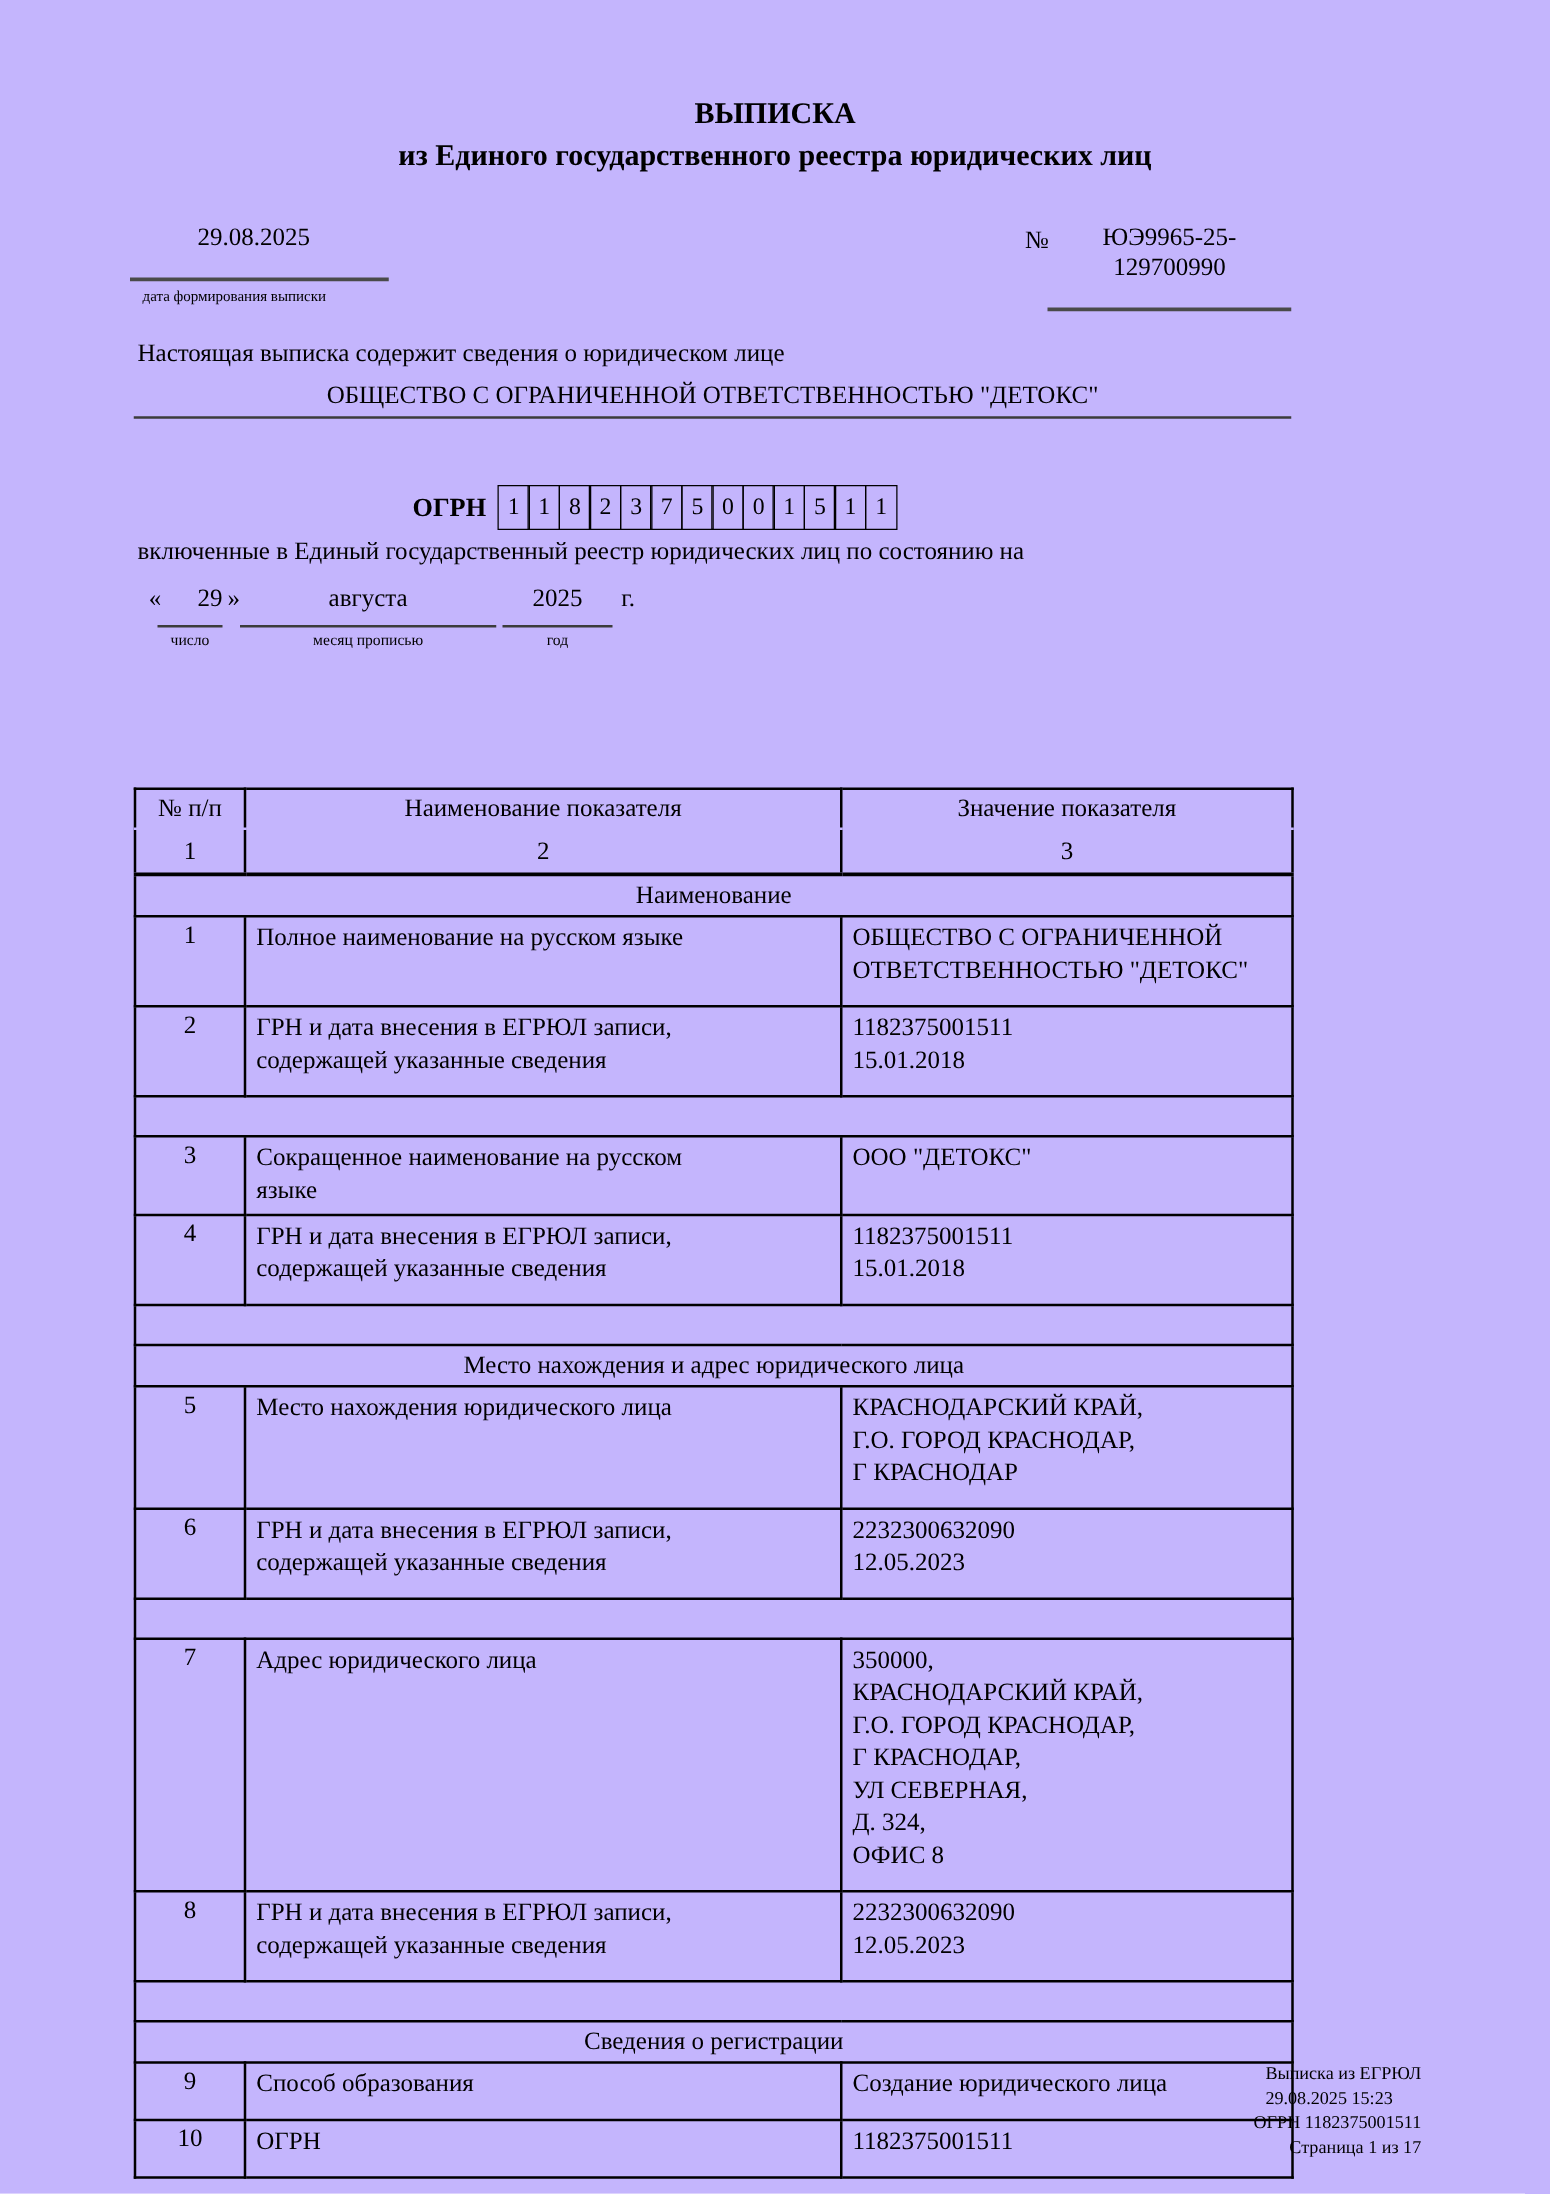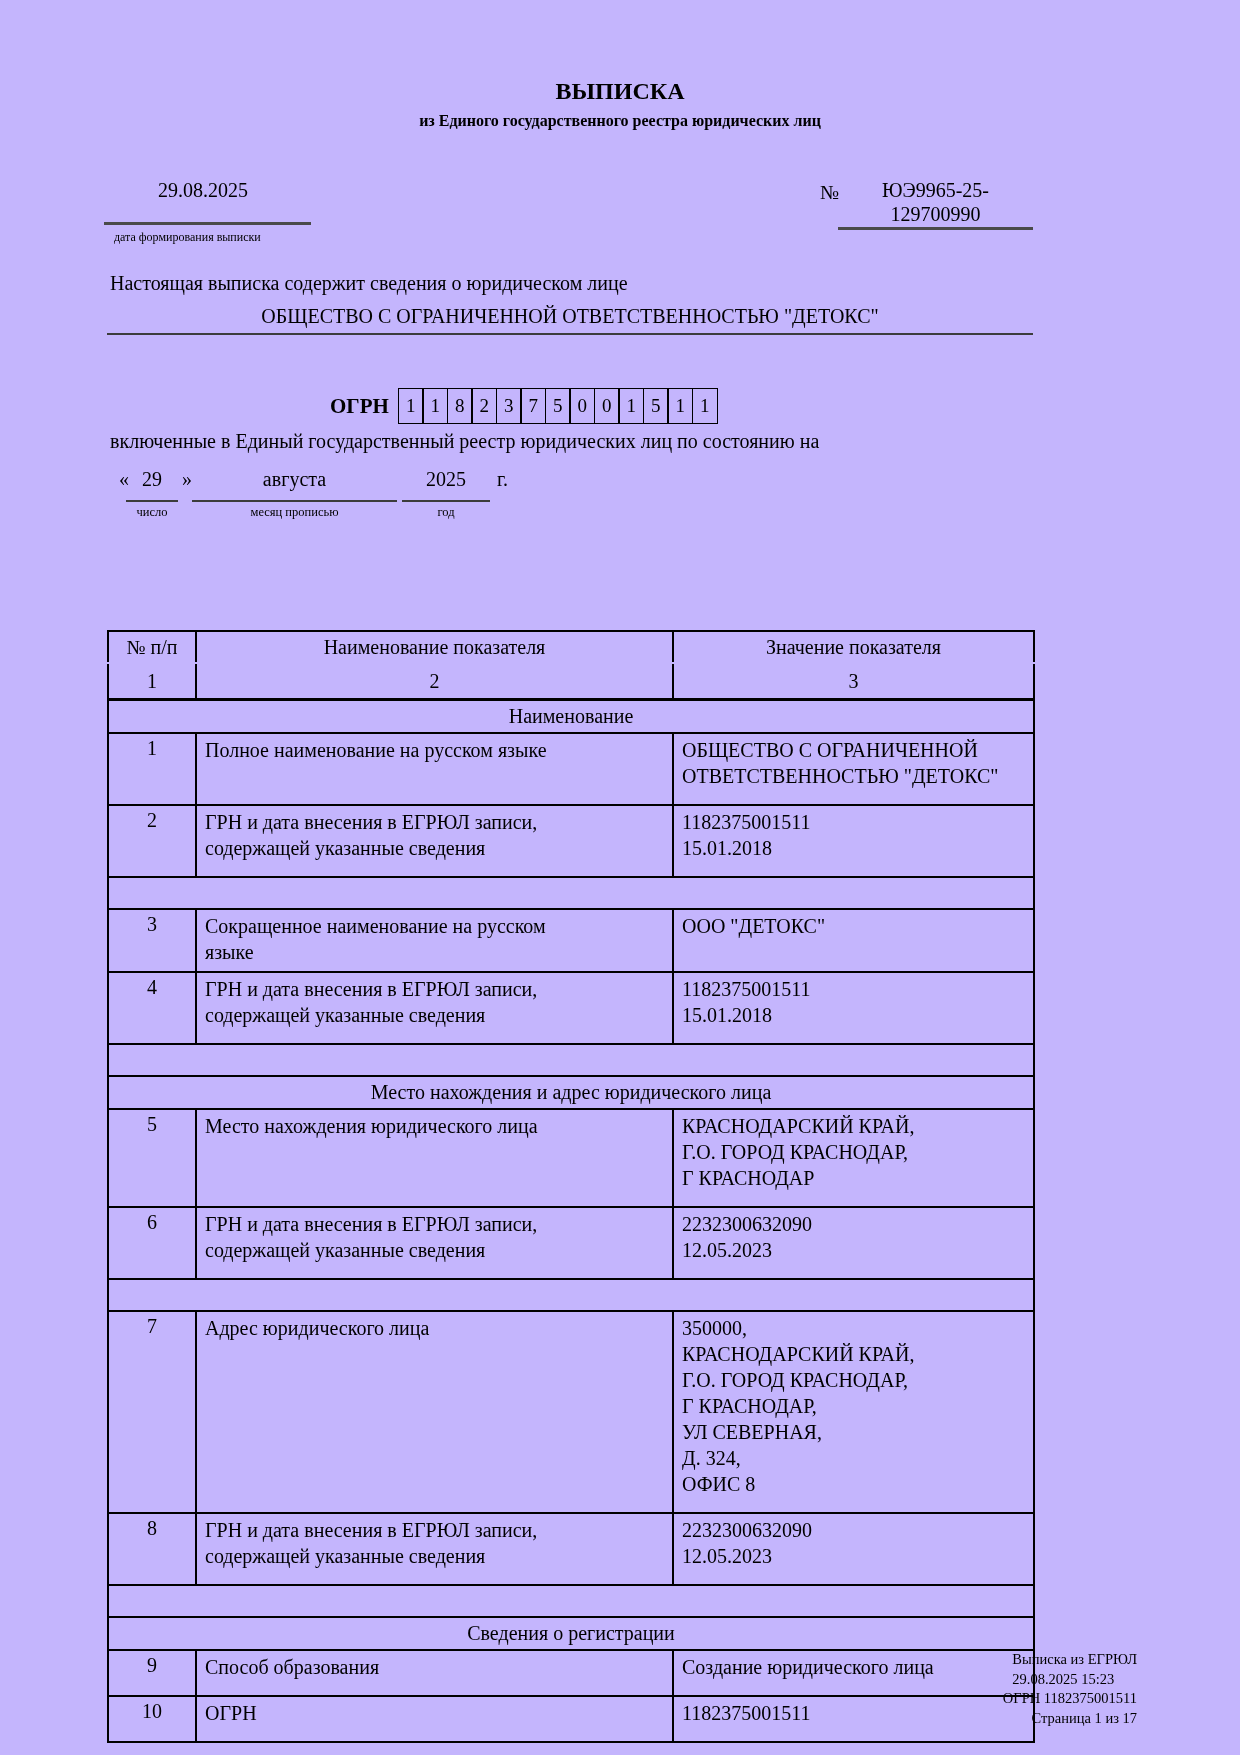--- a/index.html
+++ b/index.html
@@ -21,21 +21,21 @@
     position: absolute;
     top: 78px; left: 0; width: 100%;
     text-align: center;
     font-size: 24px;
     font-weight: bold;
   }
   .doc-subtitle {
     position: absolute;
     top: 112px; left: 0; width: 100%;
     text-align: center;
-    font-size: 16px;
+    font-size: 24px;
     font-weight: bold;
   }
   .formation-date {
     position: absolute;
     top: 179px; left: 158px;
     font-size: 20px;
   }
   .formation-underline {
     position: absolute;
     top: 222px; left: 104px;
@@ -52,21 +52,21 @@
     top: 181px; left: 820px;
     font-size: 20px;
   }
   .number-block {
     position: absolute;
     top: 178px; left: 838px;
     width: 195px;
     text-align: center;
     font-size: 20px;
     line-height: 1.2;
-    padding-bottom: 1px;
+    padding-bottom: 20px;
     border-bottom: 3px solid #4a4a4a;
   }
   .number-value {
     display: inline-block;
     width: 150px;
     text-align: center;
   }
   .intro-text {
     position: absolute;
     top: 272px; left: 110px;
@@ -111,21 +111,21 @@
     justify-content: center;
     font-size: 19px;
   }
   .included-text {
     position: absolute;
     top: 430px; left: 110px;
     font-size: 20px;
   }
   .sd { position: absolute; font-size: 20px; }
   .sd-quote-open  { top: 468px; left: 119px; }
-  .sd-day         { top: 468px; left: 126px; width: 52px; text-align: center; }
+  .sd-day         { top: 468px; left: 126px; width: 52px; text-align: right; }
   .sd-quote-close { top: 468px; left: 182px; }
   .sd-month       { top: 468px; left: 192px; width: 205px; text-align: center; }
   .sd-year        { top: 468px; left: 402px; width: 88px; text-align: center; }
   .sd-suffix      { top: 468px; left: 497px; }
   .sd-line {
     position: absolute; top: 500px; height: 0;
     border-top: 2px solid #3c3c3c;
   }
   .sd-line-day   { left: 126px; width: 52px; }
   .sd-line-month { left: 192px; width: 205px; }

